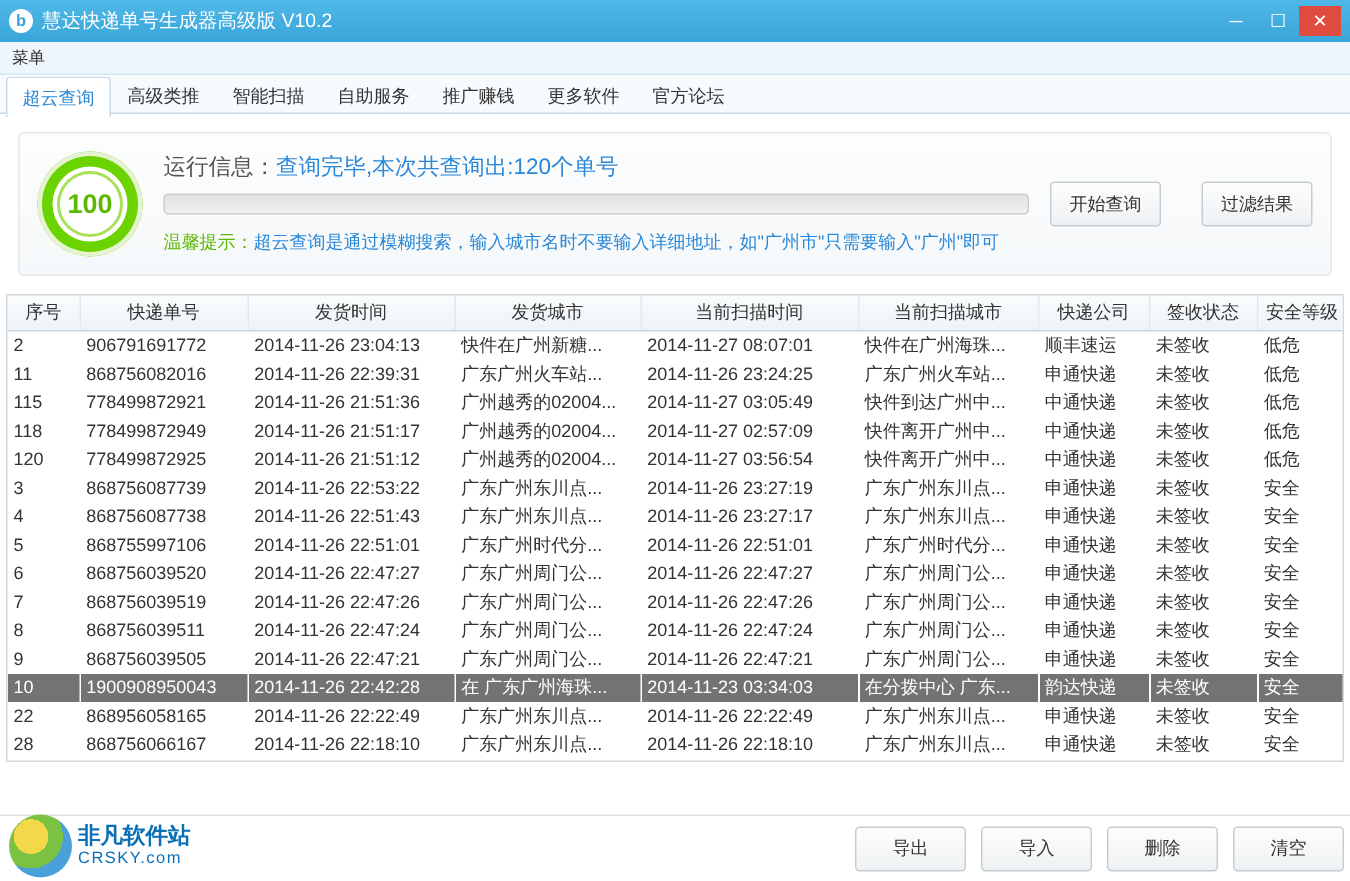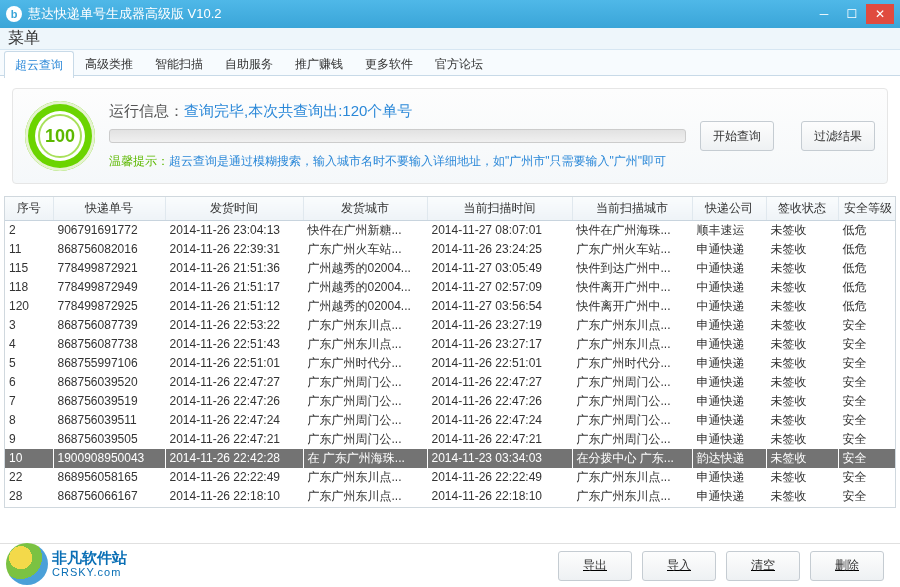--- a/index.html
+++ b/index.html
@@ -5,21 +5,21 @@
 * { margin: 0; padding: 0; box-sizing: border-box; }
 body { font-family: "Microsoft YaHei", SimSun, Arial, sans-serif; font-size: 12px; background: #fff; width: 900px; height: 587px; overflow: hidden; position: relative; }
 
 .titlebar { height: 28px; background: linear-gradient(#4fb8e8, #3aa5d8); color: #fff; display: flex; align-items: center; padding: 0 6px; }
 .titlebar .app-icon { width: 16px; height: 16px; border-radius: 50%; background: #fff; color: #3aa5d8; display: inline-flex; align-items: center; justify-content: center; font-weight: bold; font-size: 11px; margin-right: 6px; }
 .titlebar .title { flex: 1; font-size: 13px; }
 .win-btns { display: flex; }
 .win-btn { width: 28px; height: 20px; display: flex; align-items: center; justify-content: center; font-size: 12px; cursor: pointer; }
 .win-btn.close { background: #e04b3f; }
 
-.menubar { height: 22px; background: #eef6fb; border-bottom: 1px solid #d6e6f2; display: flex; align-items: center; padding: 0 8px; font-size: 16px; color: #333; }
+.menubar { height: 22px; background: #eef6fb; border-bottom: 1px solid #d6e6f2; display: flex; align-items: center; padding: 0 8px; font-size: 11px; color: #333; }
 
 .tabs { height: 26px; background: #f7fbfe; display: flex; align-items: flex-start; padding: 0 4px; border-bottom: 1px solid #c8dae8; }
 .tab { padding: 5px 10px 4px; font-size: 12px; color: #333; cursor: pointer; border: 1px solid transparent; border-bottom: none; }
 .tab.active { background: #fff; border-color: #c8dae8; color: #2b88d8; border-radius: 3px 3px 0 0; position: relative; top: 1px; }
 
 .panel { padding: 12px; }
 .info-box { border: 1px solid #e6e6e6; border-radius: 4px; padding: 12px; display: flex; align-items: center; gap: 14px; background: linear-gradient(#fdfdfd,#f5f8fa); }
 
 .gauge { width: 70px; height: 70px; border-radius: 50%; position: relative; background: conic-gradient(#6bd400 0deg 360deg); display: flex; align-items: center; justify-content: center; flex-shrink: 0; box-shadow: 0 0 0 3px #e6f3d0 inset; }
 .gauge::before { content: ""; position: absolute; width: 50px; height: 50px; background: #fff; border-radius: 50%; }
@@ -45,21 +45,21 @@
 .col-seq { width: 48px; }
 .col-num { width: 112px; }
 .col-ship { width: 138px; }
 .col-scity { width: 124px; }
 .col-scantime { width: 145px; }
 .col-scancity { width: 120px; }
 .col-company { width: 74px; }
 .col-sign { width: 72px; }
 .col-safe { width: 60px; }
 
-.bottom-bar { position: absolute; bottom: 0; left: 0; right: 0; height: 44px; display: flex; align-items: center; justify-content: flex-end; padding: 0 16px; gap: 10px; background: #fff; border-top: 1px solid #e0e0e0; text-decoration: underline; }
+.bottom-bar { position: absolute; bottom: 0; left: 0; right: 0; height: 44px; display: flex; align-items: center; justify-content: flex-end; padding: 0 4px; gap: 10px; background: #fff; border-top: 1px solid #e0e0e0; }
 .logo-area { position: absolute; left: 6px; bottom: 2px; display: flex; align-items: center; gap: 4px; }
 .logo-swirl { width: 42px; height: 42px; border-radius: 50%; background: radial-gradient(circle at 35% 35%, #f3d94a 30%, #7bc242 30% 55%, #4aa0d8 55%); }
 .logo-text { line-height: 1.1; }
 .logo-text .cn { font-size: 15px; color: #0a6fb5; font-weight: bold; }
 .logo-text .en { font-size: 11px; color: #0a6fb5; letter-spacing: 1px; }
 </style>
 </head>
 <body>
 
 <div class="titlebar">
@@ -317,15 +317,15 @@
 <div class="bottom-bar">
   <div class="logo-area">
     <div class="logo-swirl"></div>
     <div class="logo-text">
       <div class="cn">非凡软件站</div>
       <div class="en">CRSKY.com</div>
     </div>
   </div>
   <div class="btn">导出</div>
   <div class="btn">导入</div>
+  <div class="btn">删除</div>
   <div class="btn">清空</div>
-  <div class="btn">删除</div>
 </div>
 
 </body></html>

